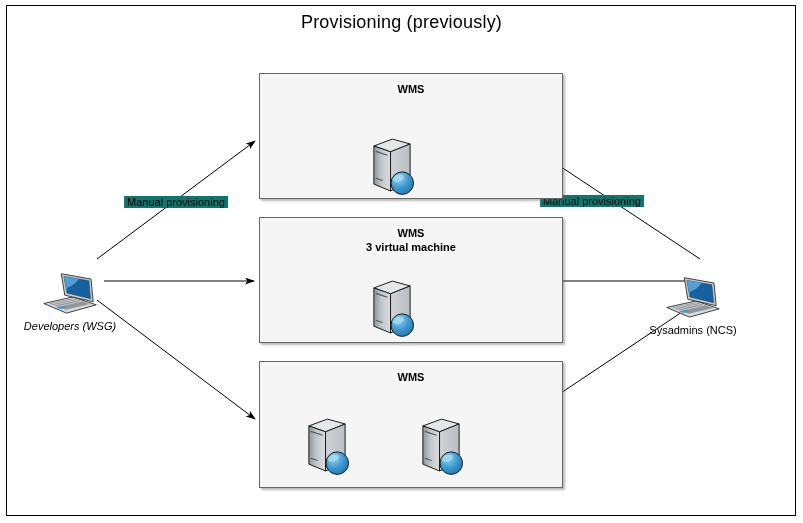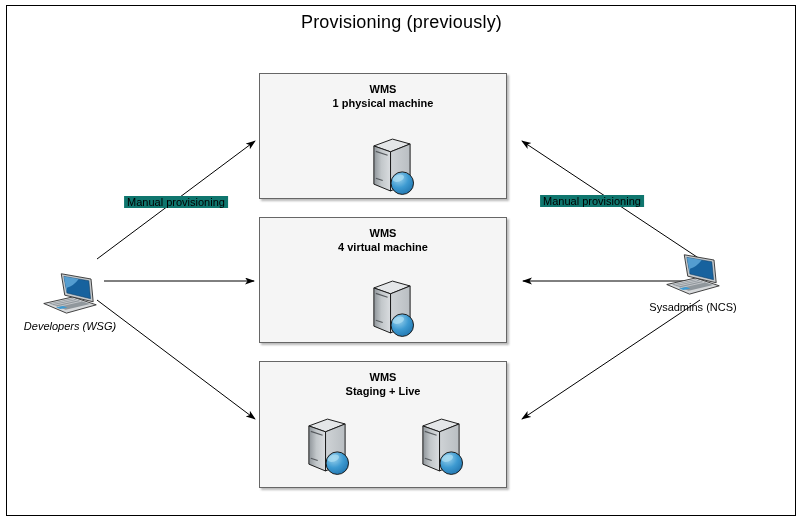--- a/index.html
+++ b/index.html
@@ -6,37 +6,37 @@
   html,body { width:803px; height:523px; background:#fff; overflow:hidden;
               font-family:"Liberation Sans", sans-serif; color:#000; }
   .canvas { position:relative; width:803px; height:523px; background:#fff; }
   .frame  { position:absolute; left:6px; top:5px; width:790px; height:511px;
             border:1px solid #000; pointer-events:none; }
   .title  { position:absolute; top:12px; left:0; width:803px; text-align:center;
             font-size:18px; letter-spacing:0.2px; }
   svg.edges { position:absolute; left:0; top:0; width:803px; height:523px; }
   .edge-label { position:absolute; transform:translate(-50%,-50%);
                 background:#0f766e; padding:0 3px; font-size:11px; white-space:nowrap; }
-  .sysbox { position:absolute; left:259px; width:248px; background:#f5f5f5;
+  .sysbox { position:absolute; left:259px; width:304px; background:#f5f5f5;
             border:1px solid #666; box-shadow:2px 2px 2px rgba(100,100,100,0.45); }
   .sysbox.b1 { top:73px;  height:126px; }
   .sysbox.b2 { top:217px; height:126px; }
   .sysbox.b3 { top:361px; height:127px; }
   .boxtext { padding-top:8px; text-align:center; font-size:11px; font-weight:bold;
              line-height:14px; }
   .srv { position:absolute; width:47px; height:59px; }
   .b1 .srv.s1 { left:108px; top:63px; }
   .b2 .srv.s1 { left:108px; top:61px; }
   .b3 .srv.s1 { left:43px;  top:55px; }
   .b3 .srv.s2 { left:157px; top:55px; }
   .actor { position:absolute; width:110px; text-align:center; }
   .actor svg.laptop { width:56px; height:46px; display:block; margin:0 auto; }
   .actor .actor-label { font-size:11px; margin-top:4px; white-space:nowrap; }
   .actor.left  { left:15px;  top:270px;font-style:italic; }
-  .actor.right { left:638px; top:251px; }
+  .actor.right { left:638px; top:274px; }
 </style>
 </head>
 <body>
 
 <svg width="0" height="0" style="position:absolute" aria-hidden="true">
   <defs>
     <linearGradient id="gFront" x1="0" y1="0" x2="1" y2="0">
       <stop offset="0" stop-color="#8e9499"></stop>
       <stop offset="0.45" stop-color="#c2c7ca"></stop>
       <stop offset="1" stop-color="#dadde0"></stop>
@@ -93,41 +93,39 @@
       <line x1="700" y1="300" x2="522" y2="419" marker-end="url(#arrow)"></line>
     </g>
   </svg>
 
   <div class="edge-label" style="left:176px; top:202px;">Manual provisioning</div>
   <div class="edge-label" style="left:592px; top:201px;">Manual provisioning</div>
 
   <div class="sysbox b1">
     <div class="boxtext">
       <div>WMS</div>
-      <div>1 physical machine</div>
     </div>
     <svg class="srv s1" viewBox="0 0 48 60">
         <use href="#sym-server"></use>
       </svg>
   </div>
 
   <div class="sysbox b2">
     <div class="boxtext">
       <div>WMS</div>
-      <div>4 virtual machine</div>
+      <div>3 virtual machine</div>
     </div>
     <svg class="srv s1" viewBox="0 0 48 60">
         <use href="#sym-server"></use>
       </svg>
   </div>
 
   <div class="sysbox b3">
     <div class="boxtext">
       <div>WMS</div>
-      <div>Staging + Live</div>
     </div>
     <svg class="srv s1" viewBox="0 0 48 60">
         <use href="#sym-server"></use>
       </svg>
     <svg class="srv s2" viewBox="0 0 48 60">
         <use href="#sym-server"></use>
       </svg>
   </div>
 
   <div class="actor left">

